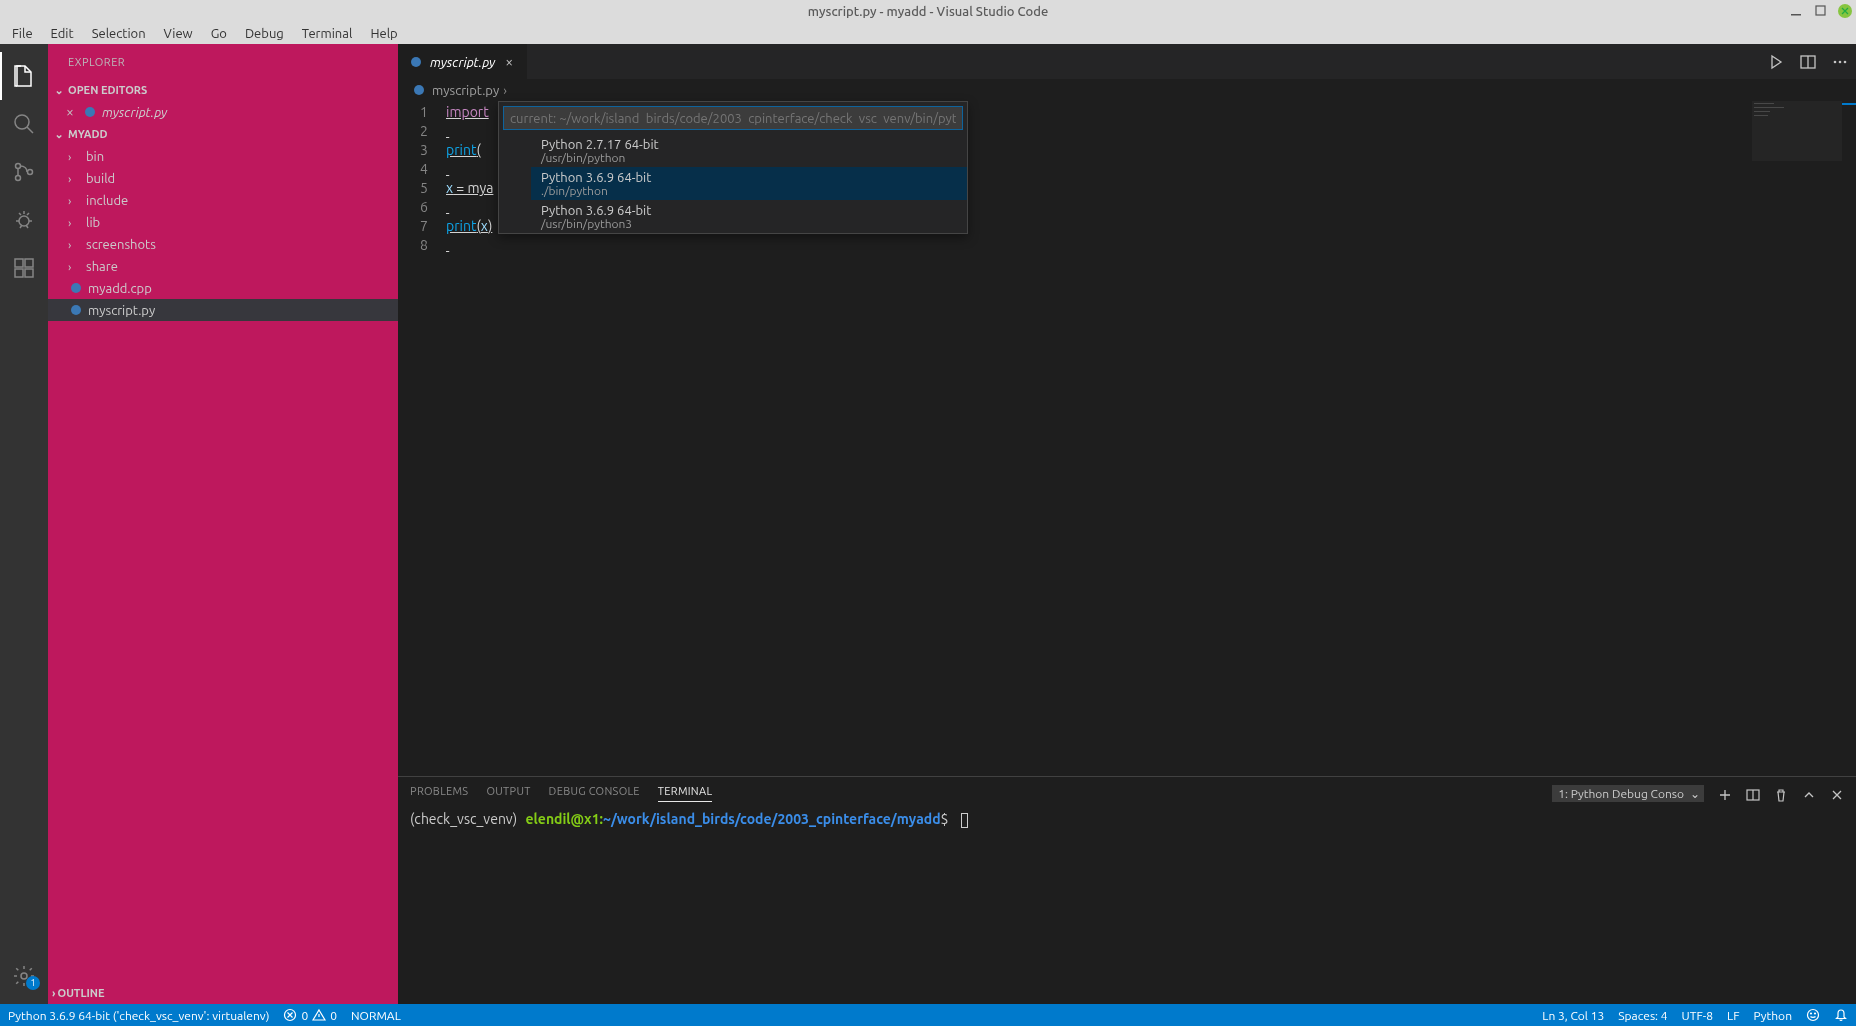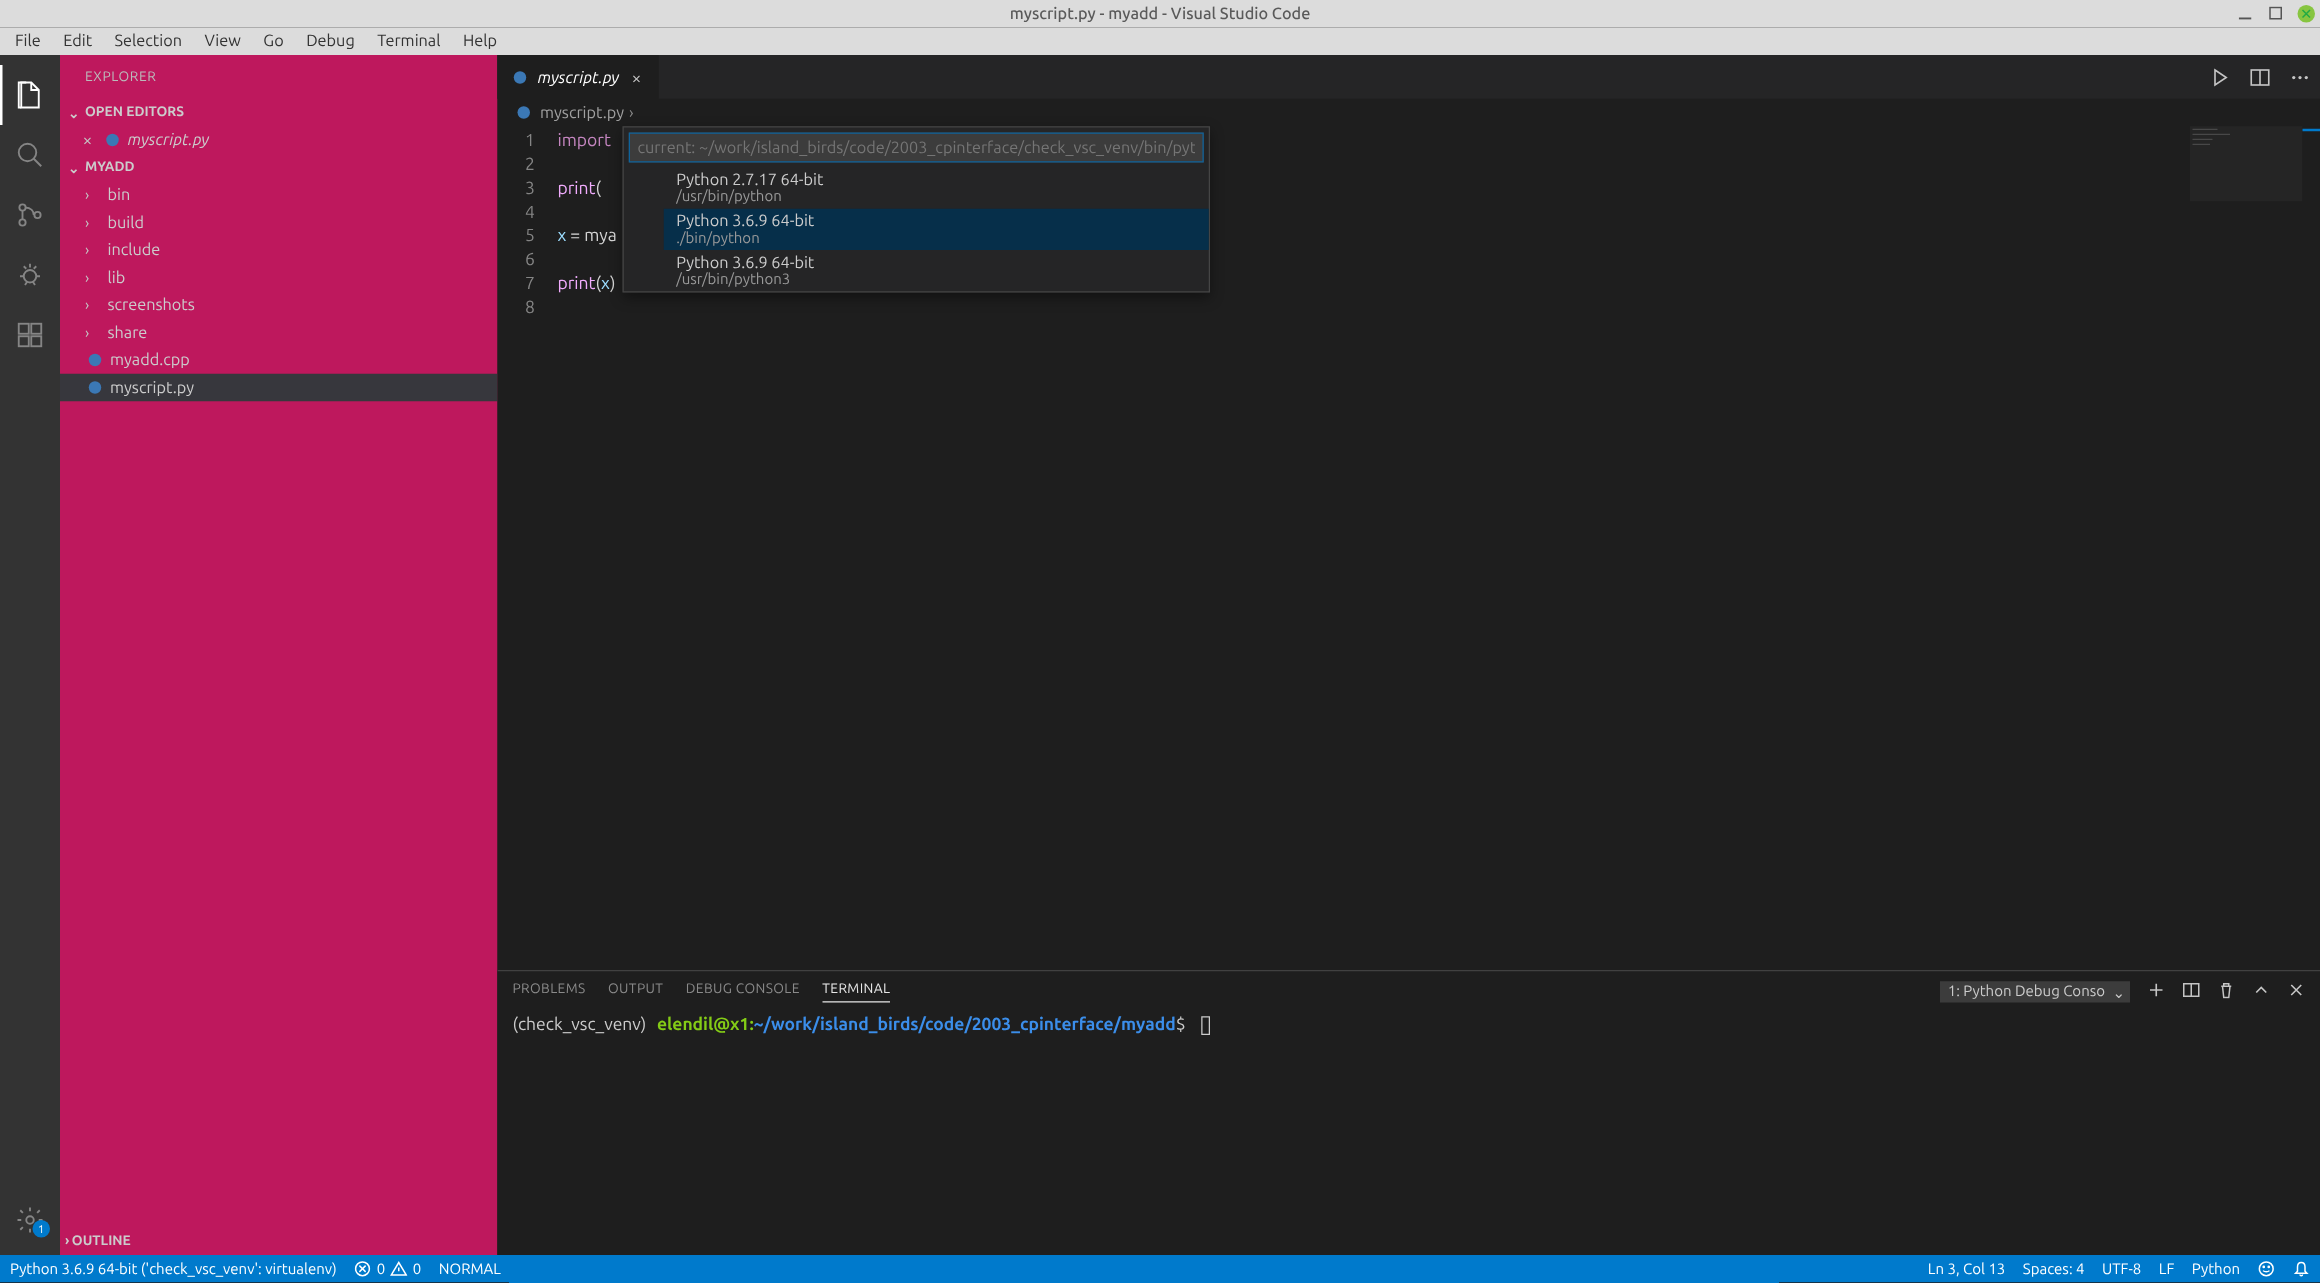--- a/index.html
+++ b/index.html
@@ -52,23 +52,23 @@
 .tab .ficon { width:16px; display:flex;align-items:center;justify-content:center;}
 .tab .tabclose { color:#c5c5c5; font-size:14px; width:16px; text-align:center;}
 .tabs-actions { margin-left:auto; display:flex; align-items:center; padding:0 8px; gap:16px; color:#c5c5c5;}
 .tabs-actions .act { cursor:pointer; display:flex;align-items:center;}
 
 .breadcrumb { height: 22px; display: flex; align-items: center; padding: 0 14px; color: #a0a0a0; font-size: 13px; gap: 4px; }
 .breadcrumb .ficon{width:16px;display:flex;align-items:center;}
 
 .code-area { flex: 1; display: flex; font-family: "Droid Sans Mono", Consolas, monospace; font-size: 14px; position: relative; }
 .gutter { width: 48px; text-align: right; color: #858585; padding-right: 18px; line-height: 19px; padding-top: 2px; user-select:none;}
-.code { flex:1; line-height: 19px; padding-top: 2px; white-space: pre; color: #d4d4d4; }
+.code { flex:1; line-height: 19px; padding-top: 2px; white-space: pre; color: #d4d4d4; text-decoration: underline; }
 .tok-kw { color: #c586c0; }
-.tok-fn { color: #f0abfc; }
+.tok-fn { color: #0ea5e9; }
 .tok-var { color: #9cdcfe; }
 
 .minimap { position:absolute; top:0; right:14px; width:90px; height:100%; pointer-events:none;}
 .minimap-line { position:absolute; height:1px; background:#6b6b6b; opacity:.5;}
 .minimap-slider { position:absolute; top:0; right:0; width:90px; height:60px; background:rgba(255,255,255,0.03);}
 .overview-ruler { position:absolute; top:0; right:0; width:14px; height:100%; background:#1e1e1e; }
 .ov-mark { position:absolute; right:0; width:14px; height:2px; background:#007acc;}
 
 
 .quickpick { position: absolute; top: 0; left: 100px; width: 470px; background: #252526; border: 1px solid #454545; z-index: 50; box-shadow: 0 4px 10px rgba(0,0,0,.4); }
@@ -76,21 +76,21 @@
 .qp-item { padding: 3px 10px; font-size: 13px; cursor:pointer;margin-left:32px;}
 .qp-item .qp-label { color: #cccccc; }
 .qp-item .qp-desc { color: #9a9a9a; font-size: 12px; }
 .qp-item.selected { background: #062f4a; }
 
 
 .panel { height: 228px; background: #1e1e1e; border-top: 1px solid #414141; display: flex; flex-direction: column; }
 .panel-tabs { height: 32px; display: flex; align-items: center; padding: 0 12px; gap: 18px; font-size: 11px; color: #8a8a8a; }
 .panel-tab { cursor: pointer; padding-bottom: 4px; letter-spacing:.3px;}
 .panel-tab.active { color: #e7e7e7; border-bottom: 1px solid #e7e7e7; }
-.panel-actions { margin-left: auto; display:flex; align-items:flex-start; gap: 14px; color:#c5c5c5;}
+.panel-actions { margin-left: auto; display:flex; align-items:flex-end; gap: 14px; color:#c5c5c5;}
 .panel-select { background:#3c3c3c; color:#ccc; border:none; font-size:12px; padding:2px 20px 2px 6px; cursor:pointer; position:relative;}
 .panel-body { flex:1; padding: 2px 12px; font-family: "Droid Sans Mono", Consolas, monospace; font-size: 14px; color: #cccccc; }
 .term-venv { color: #cccccc; }
 .term-user { color: #84cc16; font-weight: bold; }
 .term-path { color: #3b8eea; font-weight: bold; }
 .term-cursor { display:inline-block; width:7px; height:15px; border:1px solid #ccc; vertical-align:middle; margin-left:4px;}
 
 
 .statusbar { height: 22px; background: #007acc; color: #ffffff; display: flex; align-items: center; font-size: 12px; padding: 0 8px; gap: 14px; }
 .statusbar .right { margin-left: auto; display:flex; gap:14px; align-items:center;}

